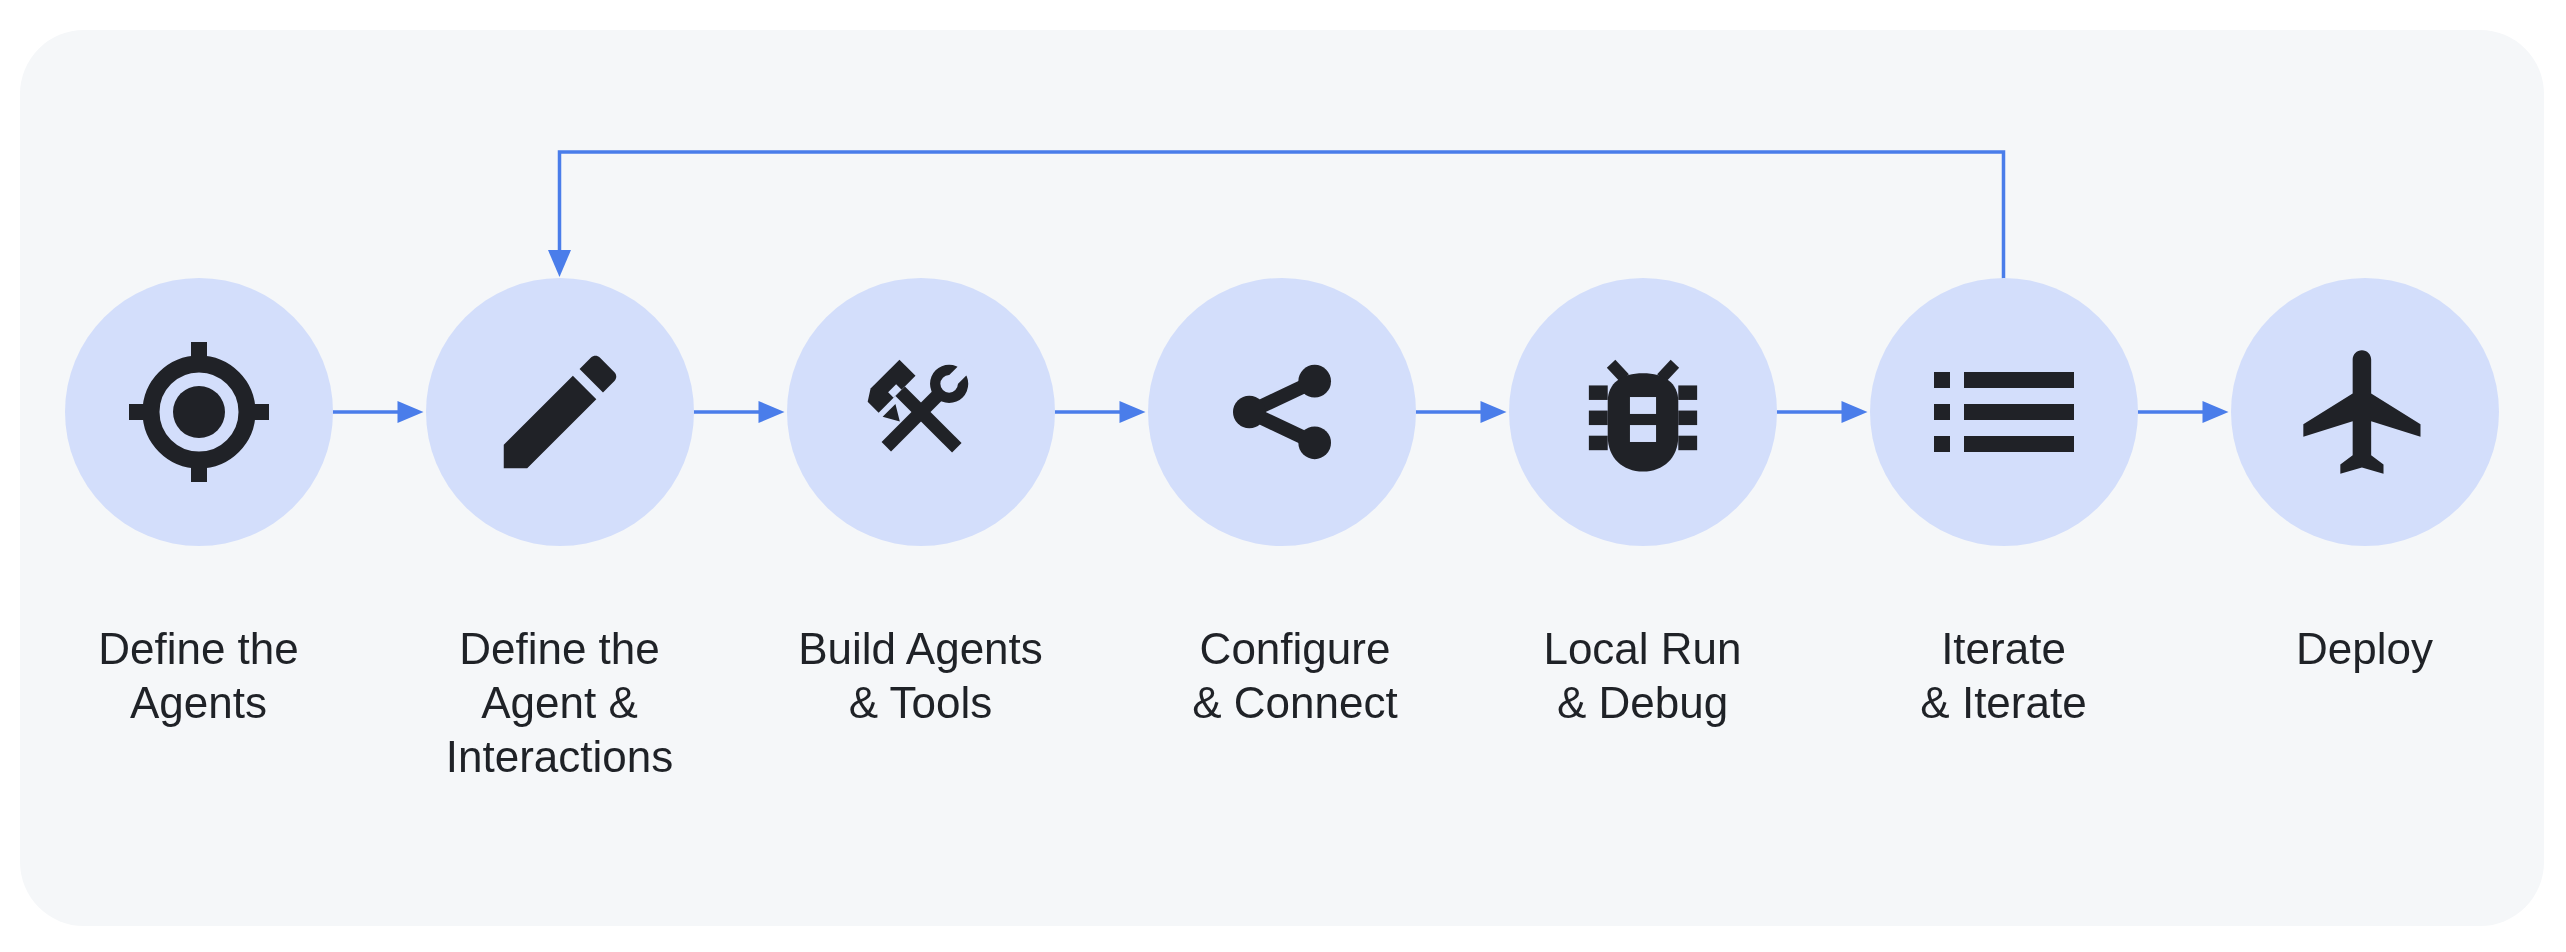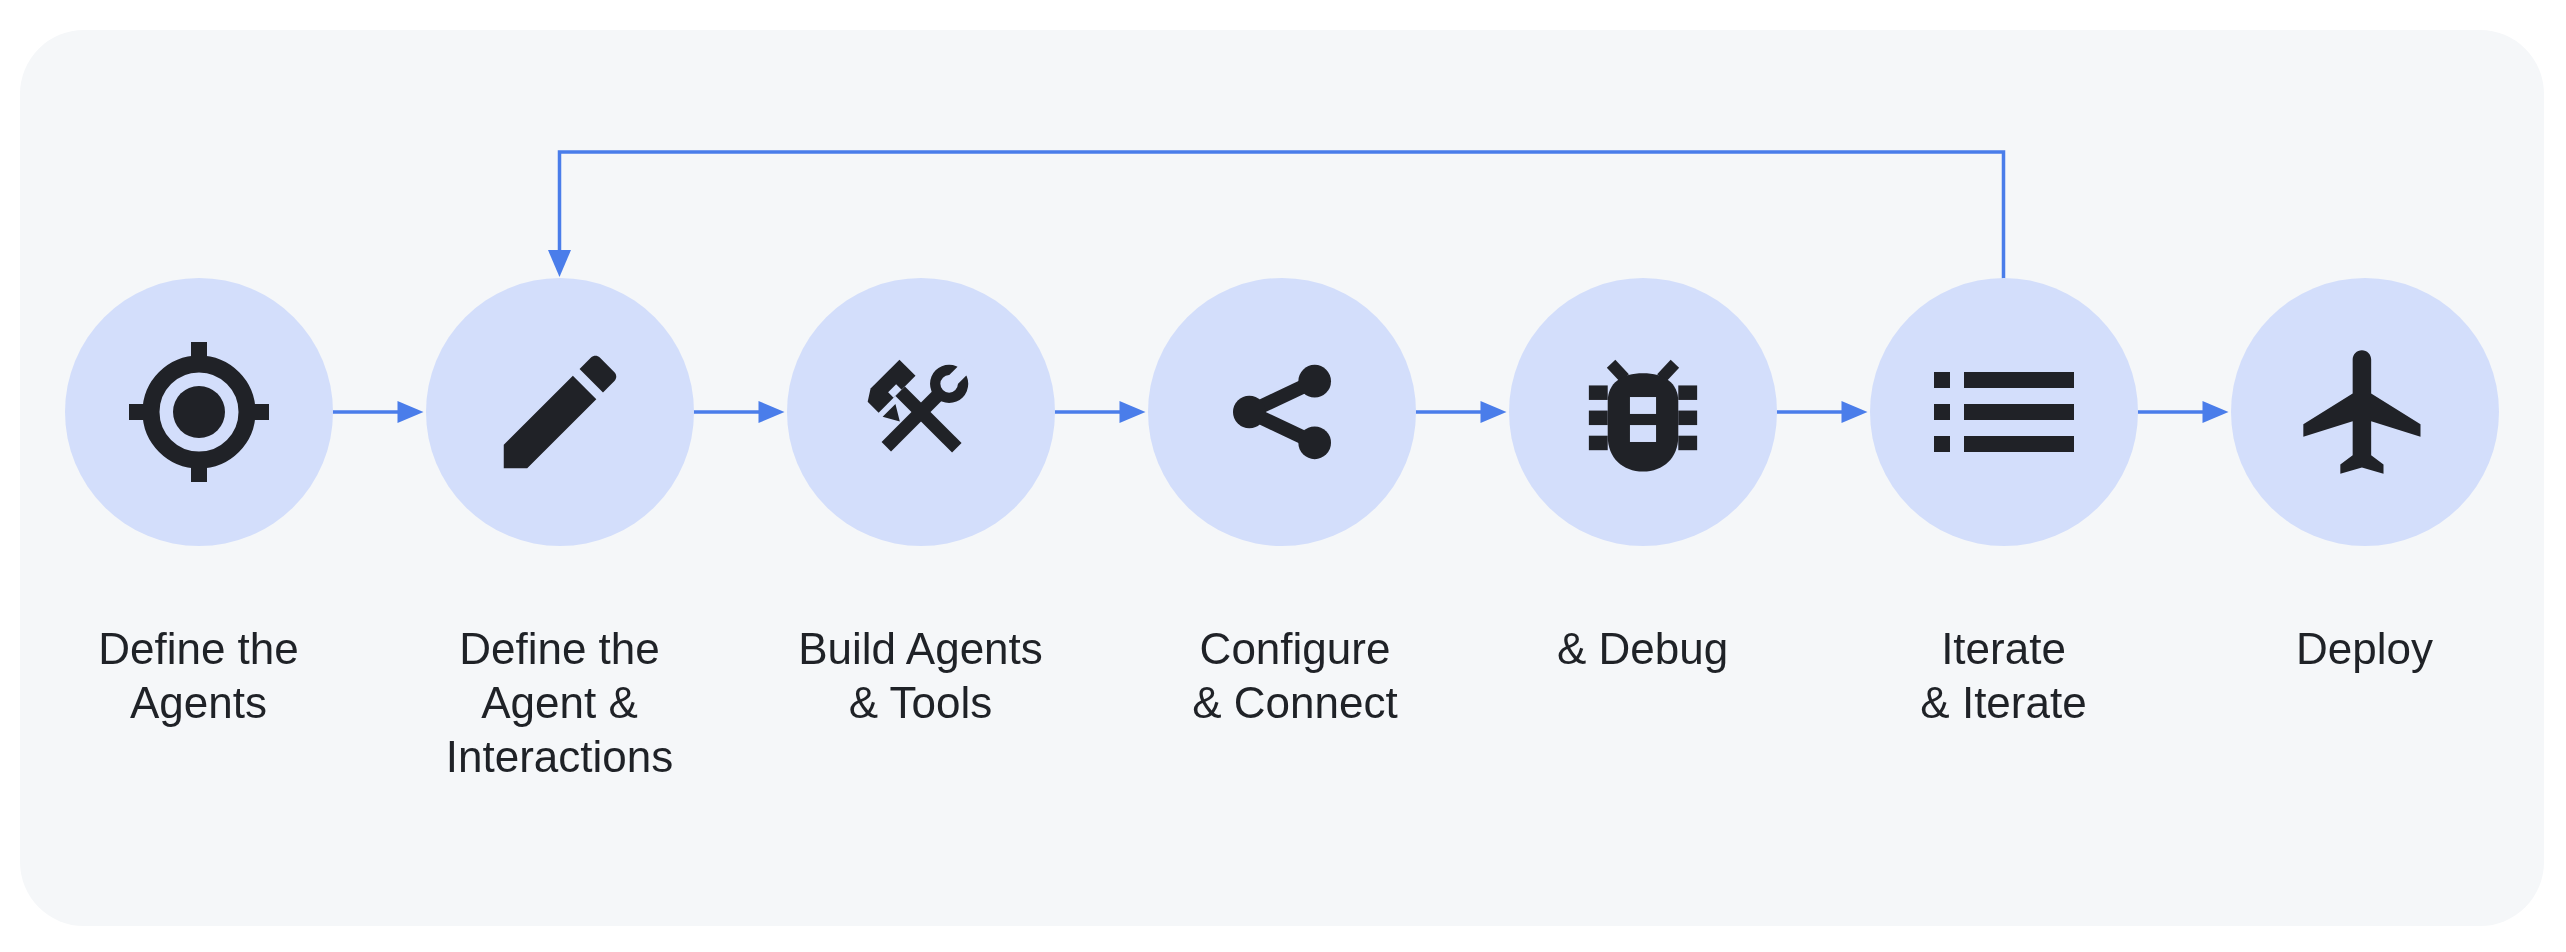--- a/index.html
+++ b/index.html
@@ -151,20 +151,21 @@
       <rect x="0.8" y="17.3" width="3.9" height="3" fill="currentColor"></rect>
       <rect x="19.3" y="6.9" width="3.9" height="3" fill="currentColor"></rect>
       <rect x="19.3" y="12.1" width="3.9" height="3" fill="currentColor"></rect>
       <rect x="19.3" y="17.3" width="3.9" height="3" fill="currentColor"></rect>
       <path fill="currentColor" d="M4.7,10.2 C4.7,6.4 7.6,4.4 12,4.4 C16.4,4.4 19.3,6.4 19.3,10.2 L19.3,17.4 C19.3,21.9 16.2,24.7 12,24.7 C7.8,24.7 4.7,21.9 4.7,17.4 Z"></path>
       <rect x="9.3" y="9.3" width="5.4" height="3.5" style="fill:var(--node-fill)"></rect>
       <rect x="9.3" y="15.1" width="5.4" height="3.5" style="fill:var(--node-fill)"></rect>
     </svg>
   </div>
     <div class="label" style="left: 1452.5px; top: 622px;">
+          <div>Local Run</div>
           <div>&amp; Debug</div>
         </div>
   </div>
 
   <div class="node">
     <div class="circle" style="left: 1869.5px; top: 278px;">
     <svg width="140" height="80" viewBox="0 0 140 80">
       <rect x="0" y="0" width="16" height="16" fill="currentColor"></rect>
       <rect x="30" y="0" width="110" height="16" fill="currentColor"></rect>
       <rect x="0" y="32" width="16" height="16" fill="currentColor"></rect>

